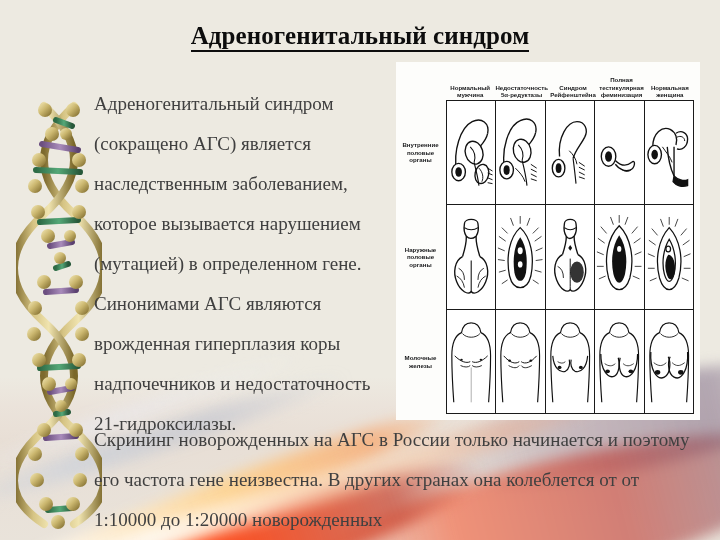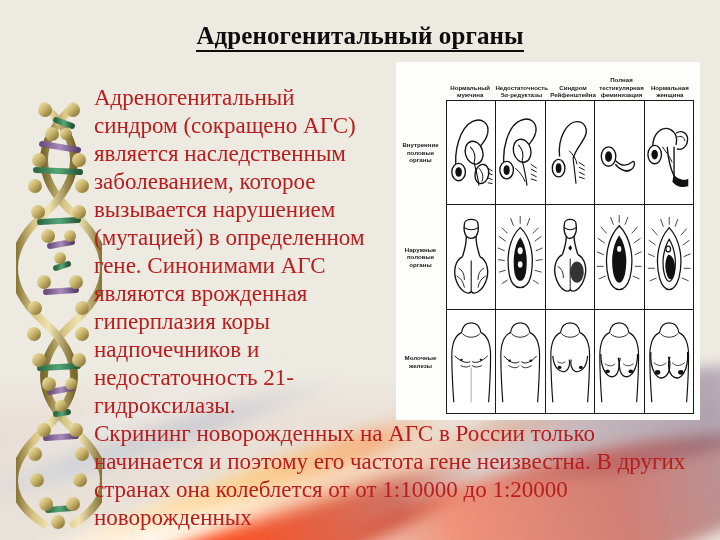--- a/index.html
+++ b/index.html
@@ -100,23 +100,23 @@
     letter-spacing: 0.1px;
   }
   .slide-title span.t {
     border-bottom: 2px solid #0d0d0d;
     padding-bottom: 1px;
   }
 
   
   .para {
     position: absolute;
-    color: #b91c1c;
-    font-size: 23px;
-    line-height: 28px;
+    color: #404040;
+    font-size: 19px;
+    line-height: 40px;
     white-space: pre-line;
   }
   #para-1 {
     left: 94px;
     top: 84px;
     width: 280px;
   }
   #para-2 {
     left: 94px;
     top: 420px;
@@ -239,21 +239,21 @@
     <div class="streak s5"></div>
     <div class="streak s4"></div>
     <div class="streak s1"></div>
     <div class="streak s2"></div>
     <div class="streak s3"></div>
     <div class="streak s6"></div>
     <div class="streak s7"></div>
   </div>
 
   <div class="slide-title">
-    <span class="t">Адреногенитальный органы</span>
+    <span class="t">Адреногенитальный синдром</span>
   </div>
 
   <div class="dna">
     <svg viewBox="0 0 86 430" xmlns="http://www.w3.org/2000/svg" aria-hidden="true">
       <defs>
         <linearGradient id="bb" x1="0" y1="0" x2="1" y2="0">
           <stop offset="0%" stop-color="#7d6a2e"></stop>
           <stop offset="32%" stop-color="#d6c484"></stop>
           <stop offset="58%" stop-color="#f0e4b0"></stop>
           <stop offset="100%" stop-color="#7a6729"></stop>

